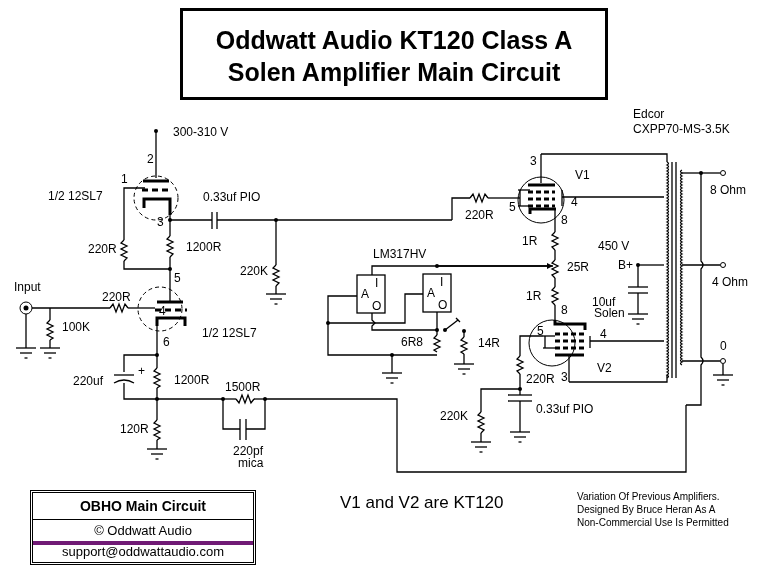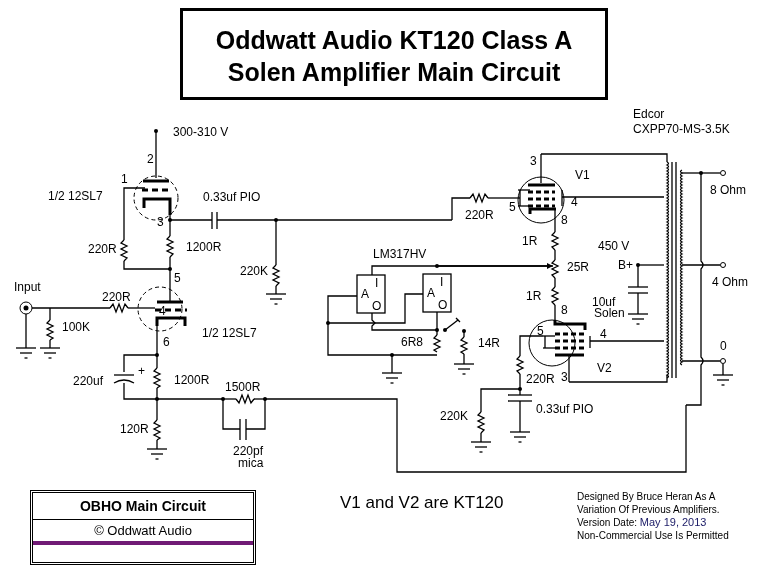--- a/index.html
+++ b/index.html
@@ -295,22 +295,22 @@
   <text x="720" y="350">0</text>
   <line class="w" x1="723" y1="364" x2="723" y2="375"></line>
   <use href="#gnd" x="723" y="375"></use>
 
   <path class="w" d="M701,173 L701,261 Q705,265 701,269 L701,357 Q705,361 701,365 L701,405 L686,405"></path>
 </svg>
 
 <div id="credit-box">
   <div class="row r1">OBHO Main Circuit</div>
   <div class="row r2">© Oddwatt Audio</div>
+  <div class="row r3">support@oddwattaudio.com</div>
 </div>
 
 <div id="note-v">V1 and V2 are KT120</div>
 
 <div id="design-notes">
+  <div>Variation Of Previous Amplifiers.</div>
   <div>Designed By Bruce Heran As A</div>
-  <div>Variation Of Previous Amplifiers.</div>
-  <div><span>Version Date: </span><span class="date">May 19, 2013</span></div>
   <div>Non-Commercial Use Is Permitted</div>
 </div>
 
 </body></html>

